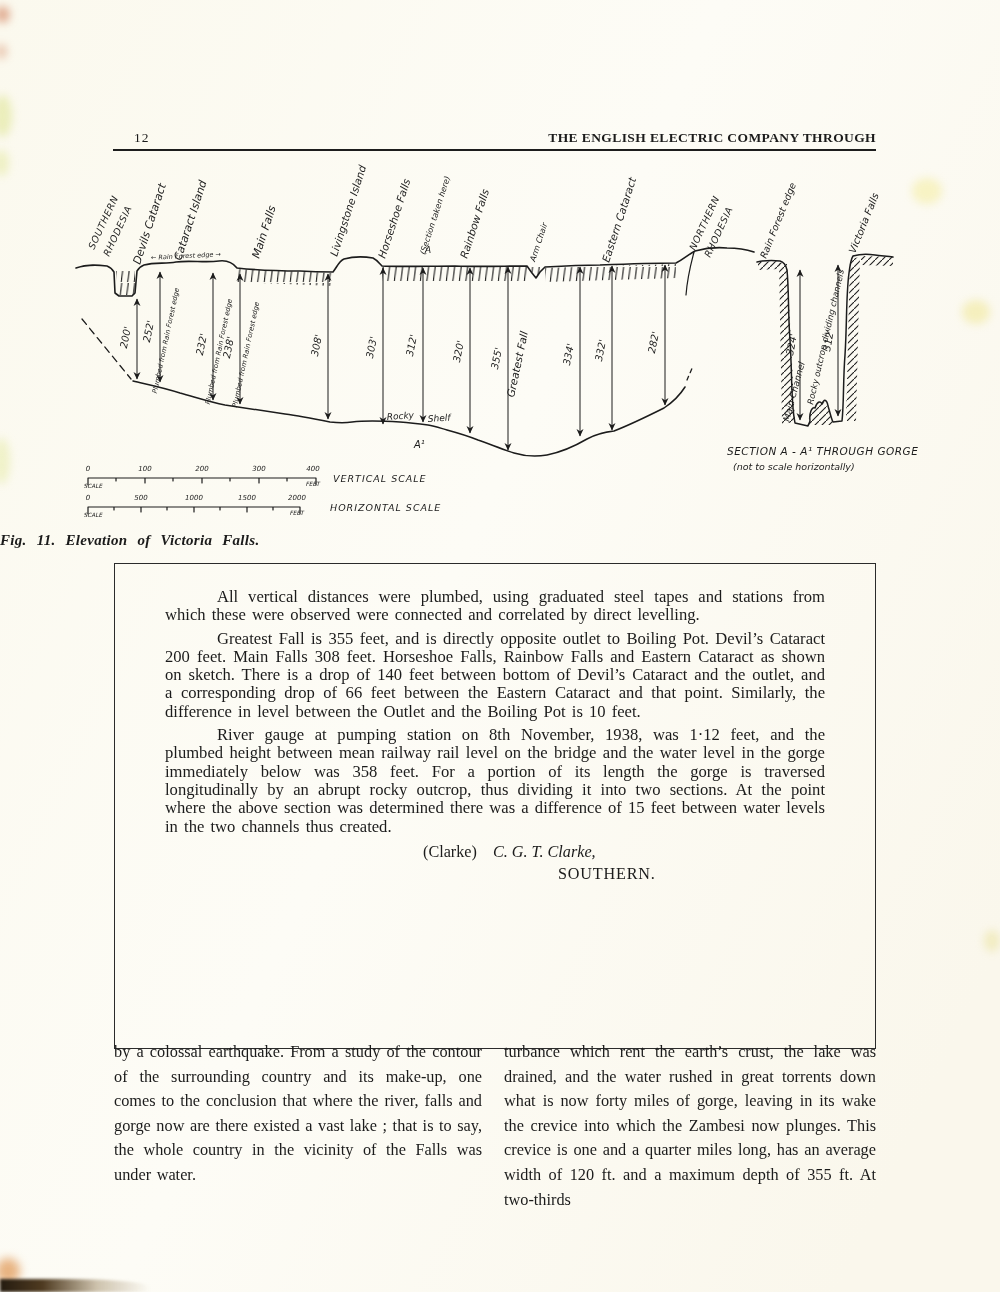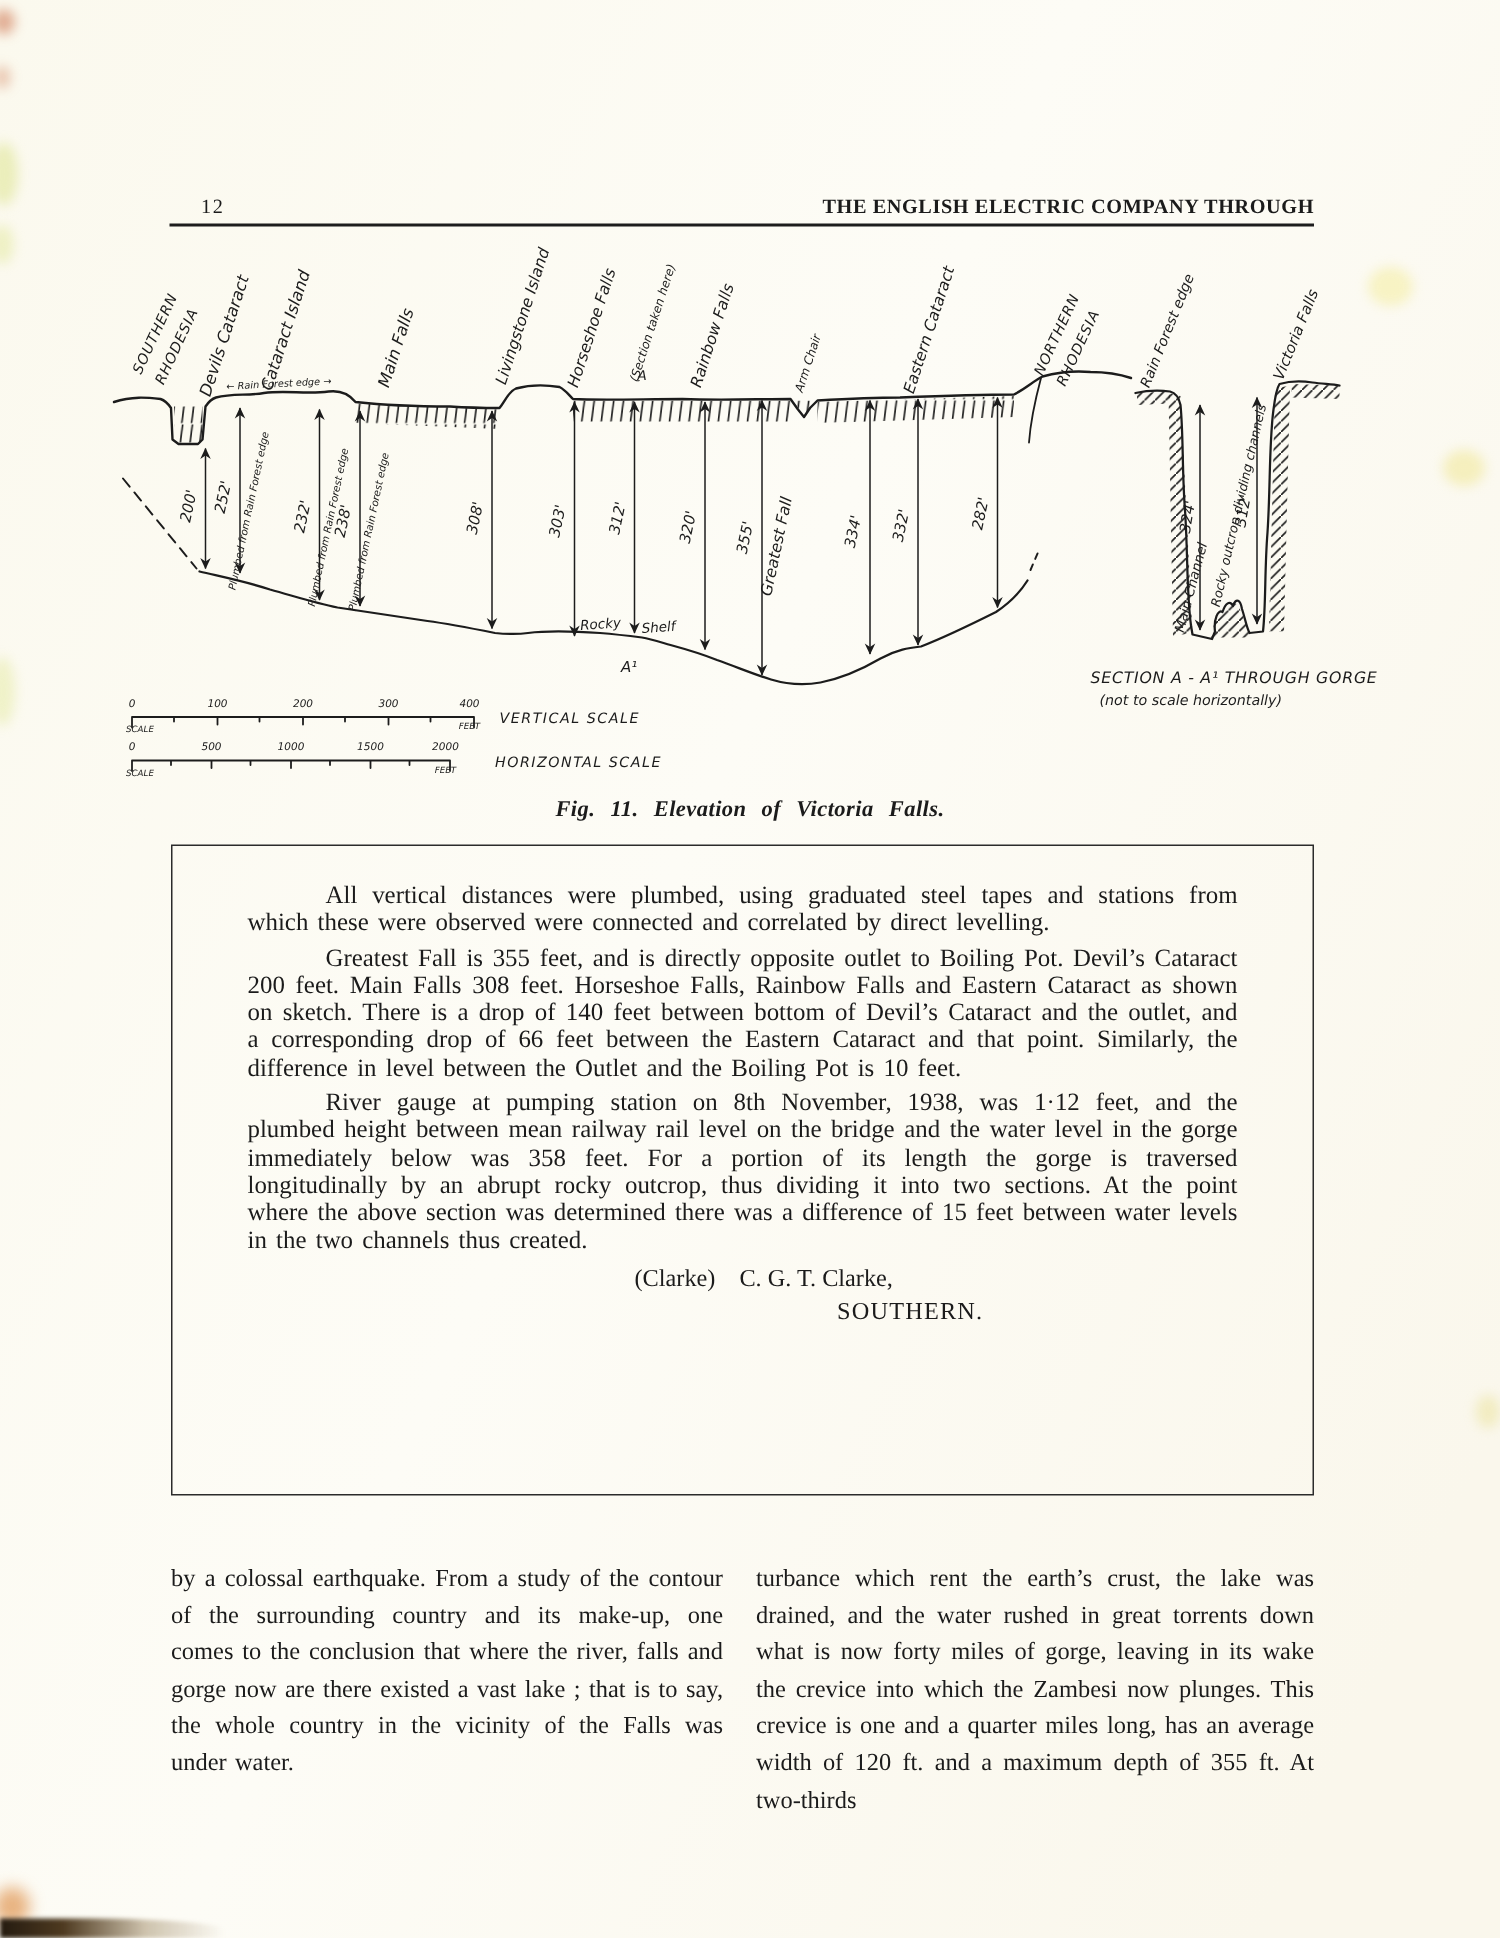--- a/index.html
+++ b/index.html
@@ -5,26 +5,26 @@
   *{margin:0;padding:0;box-sizing:border-box}
   html,body{width:1000px;height:1292px}
   body{position:relative;background:#fdfcf5;font-family:"Liberation Serif",serif;color:#1b1b1b;overflow:hidden}
   .page{position:absolute;inset:0;background:linear-gradient(115deg,#fbf9ee,#fdfcf6 45%,#faf7ec 90%)}
   .hdr-num{position:absolute;left:134px;top:130px;font-size:13.5px;letter-spacing:1px}
   .hdr-title{position:absolute;right:124px;top:130px;font-size:13.5px;font-weight:bold;letter-spacing:.4px}
   .hdr-rule{position:absolute;left:113px;top:149px;width:763px;height:2px;background:#1d1d1d}
   svg.fig{position:absolute;left:0;top:155px}
   .hw{font-family:"DejaVu Sans",sans-serif;font-style:italic;fill:#1c1c1c}
   .ink{stroke:#1c1c1c;fill:none;stroke-linecap:round;stroke-linejoin:round}
-  .fig-caption{position:absolute;left:0;top:532px;width:1000px;text-align:center;font-style:italic;font-weight:bold;font-size:15px;word-spacing:6px;letter-spacing:.3px}
-  .box{position:absolute;left:114px;top:563px;width:762px;height:434px;border:1.6px solid #2b2b2b;padding:24px 50px 4px;overflow:hidden}
+  .fig-caption{position:absolute;left:0;top:532px;width:1000px;text-align:left;font-style:italic;font-weight:bold;font-size:15px;word-spacing:6px;letter-spacing:.3px}
+  .box{position:absolute;left:114px;top:563px;width:762px;height:486px;border:1.6px solid #2b2b2b;padding:24px 50px 4px;overflow:hidden}
   .box p{font-size:16.6px;line-height:18.3px;text-align:justify;word-spacing:2px;margin-bottom:5px}
   .box p.ind{text-indent:52px}
   .sig{font-size:16.2px;line-height:22.5px;margin-top:5px}
-  .sig .it{}
+  .sig .it{font-style:italic}
   .sig-l1{margin-left:258px}
   .sig-l1 .it{margin-left:16px}
   .sig-l2{margin-left:395px;letter-spacing:.5px}
   .sig-l3{margin-left:317px;font-style:italic}
   .sig-l4{margin-left:393px;letter-spacing:.8px}
   .col{position:absolute;top:1040px;font-size:16.3px;line-height:24.6px;text-align:justify;word-spacing:1.5px}
   .col-left{left:114px;width:368px}
   .col-right{left:504px;width:372px}
   .col p.ind2{text-indent:17px}
   .art{position:absolute;border-radius:50%;filter:blur(4px);pointer-events:none}

